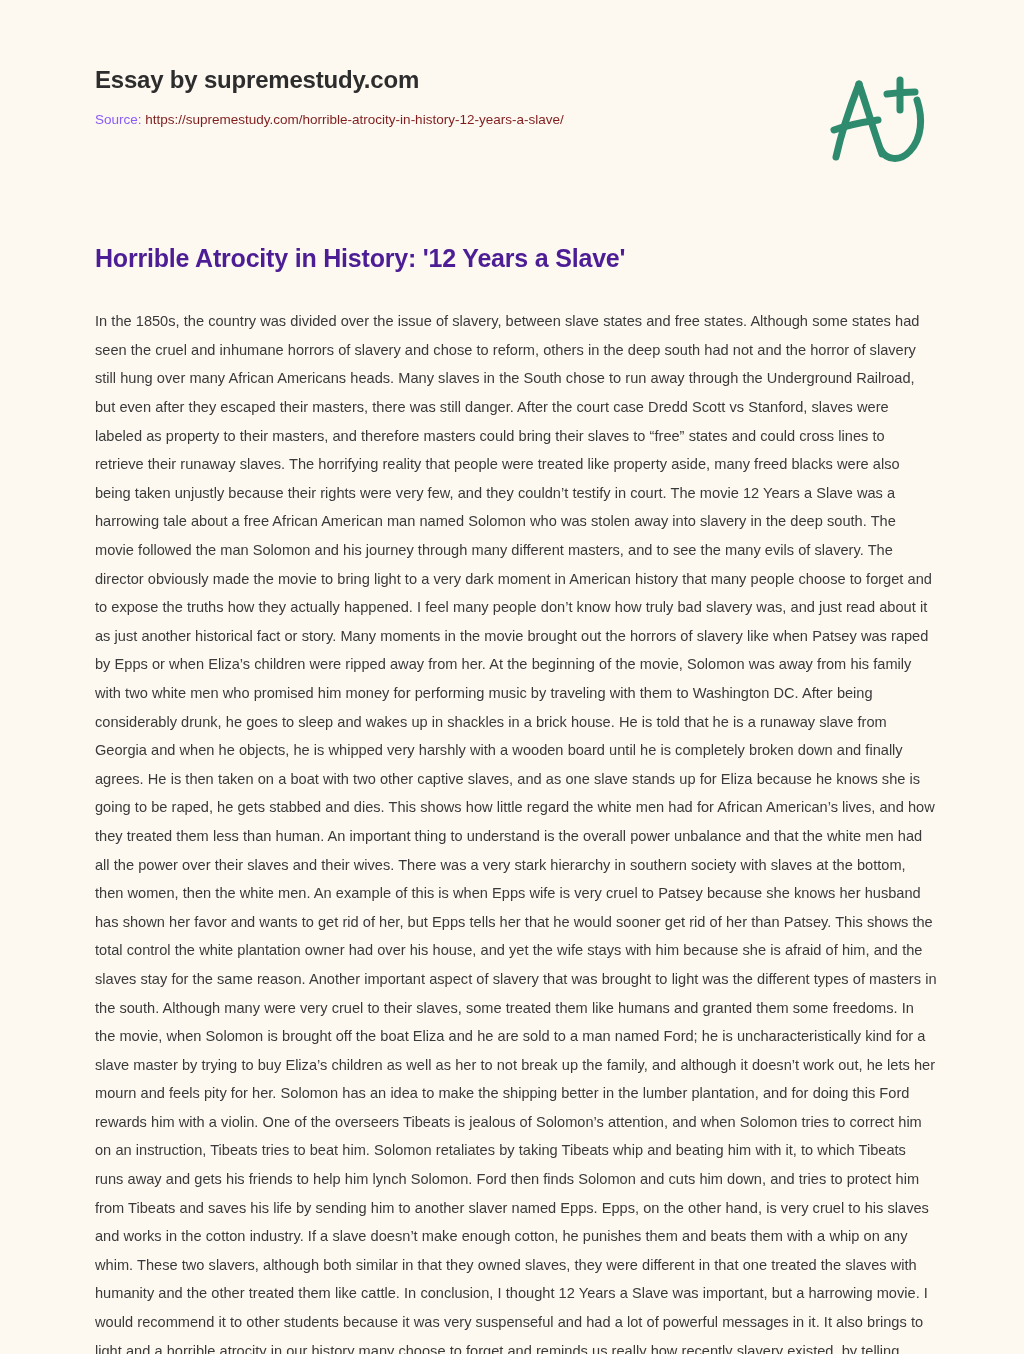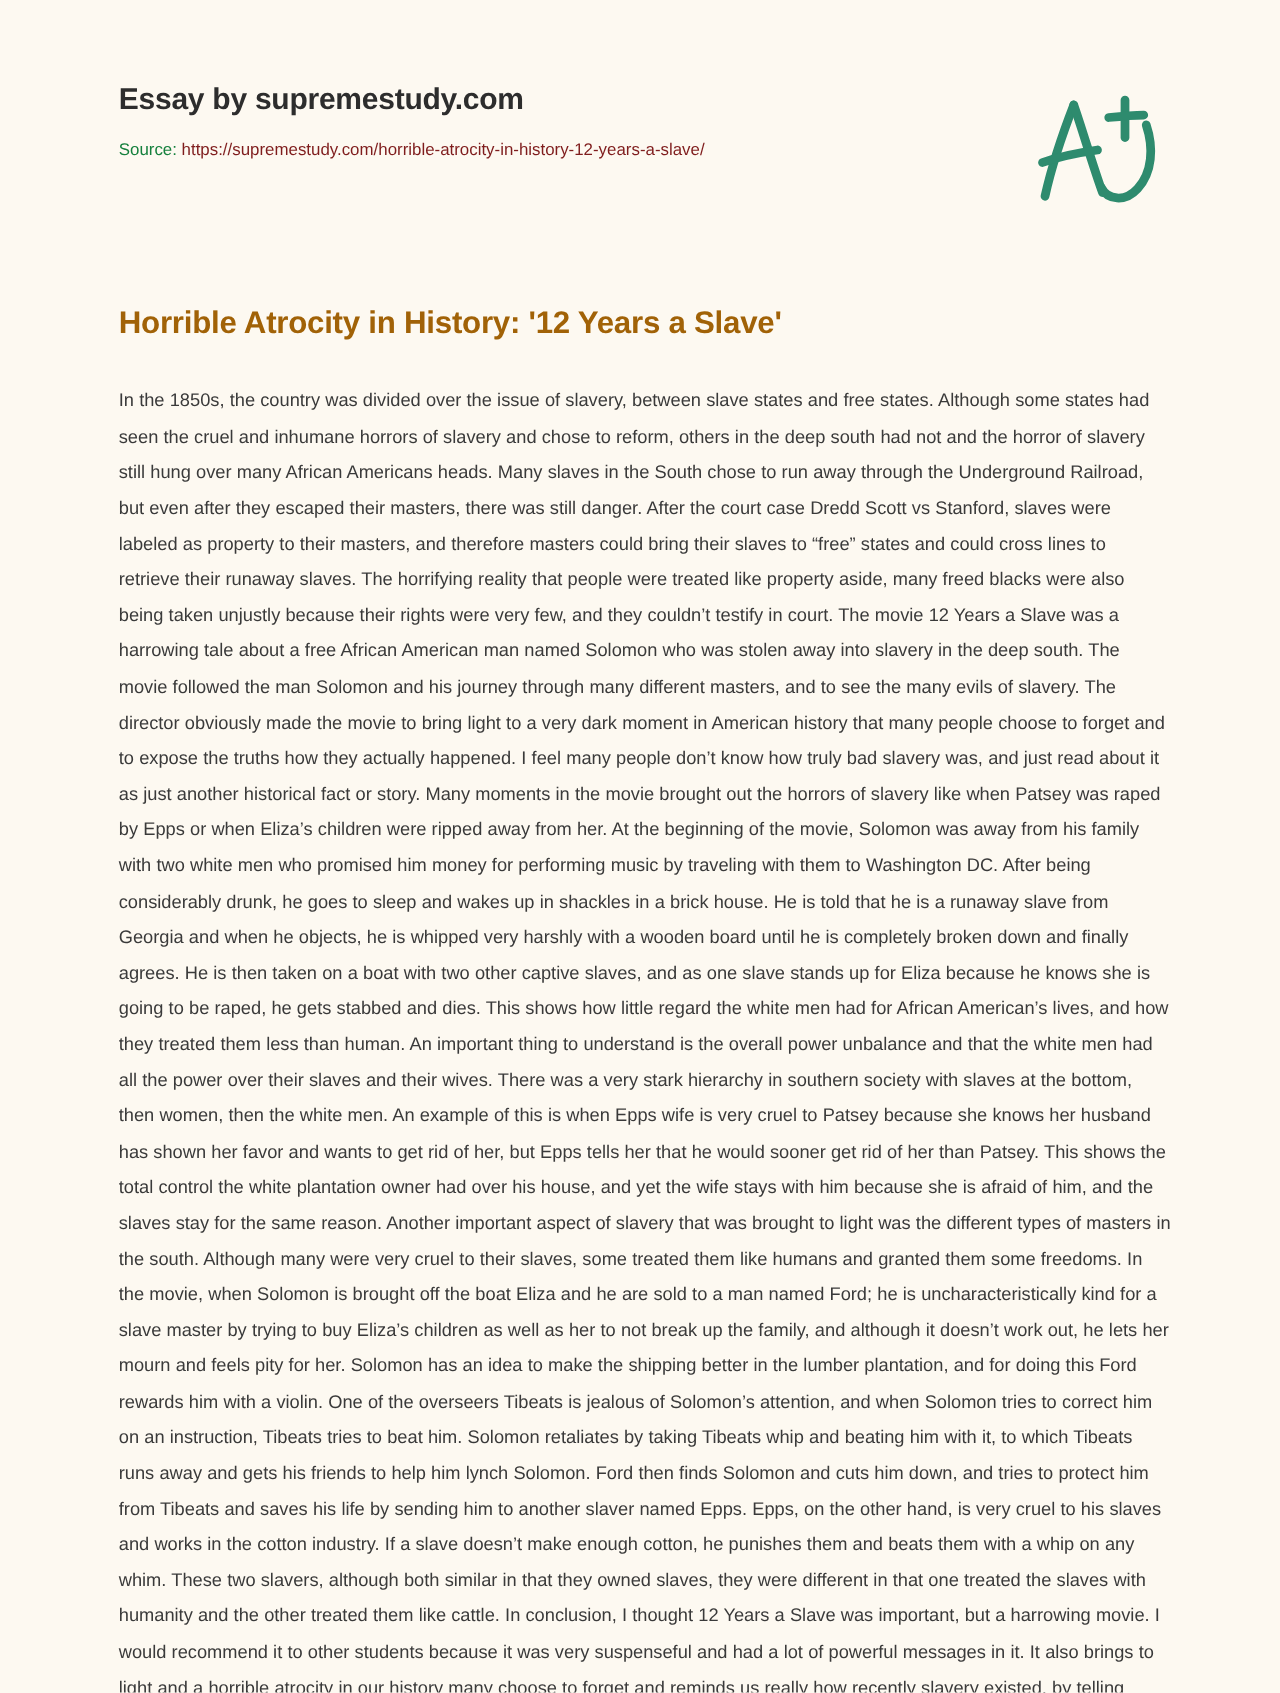--- a/index.html
+++ b/index.html
@@ -50,21 +50,21 @@
 
   .source-line {
     margin-top: 16px;
     font-size: 13.5px;
     color: #8a8a8a;
     line-height: 1.4;
     white-space: nowrap;
   }
 
   .source-label {
-    color: #15803d;
+    color: #8b5cf6;
   }
 
   .source-url {
     color: #7f1d1d;
     text-decoration: none;
   }
 
   .logo {
     position: absolute;
     left: 812px;
@@ -85,21 +85,21 @@
     left: 95px;
     top: 243px;
     width: 842px;
   }
 
   .essay-title {
     margin: 0;
     font-size: 25px;
     font-weight: bold;
     letter-spacing: -0.2px;
-    color: #a16207;
+    color: #4c1d95;
     line-height: 1.25;
   }
 
   .essay-body {
     margin: 0;
     margin-top: 33px;
     font-size: 14.6px;
     line-height: 28.6px;
     color: #3a3a3a;
     text-align: left;

